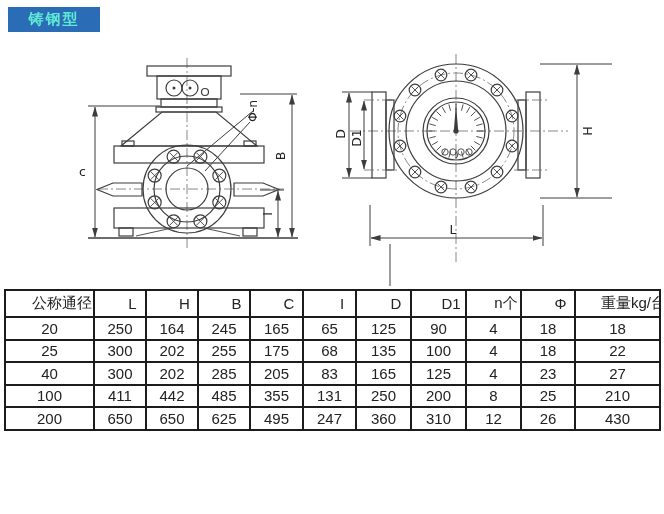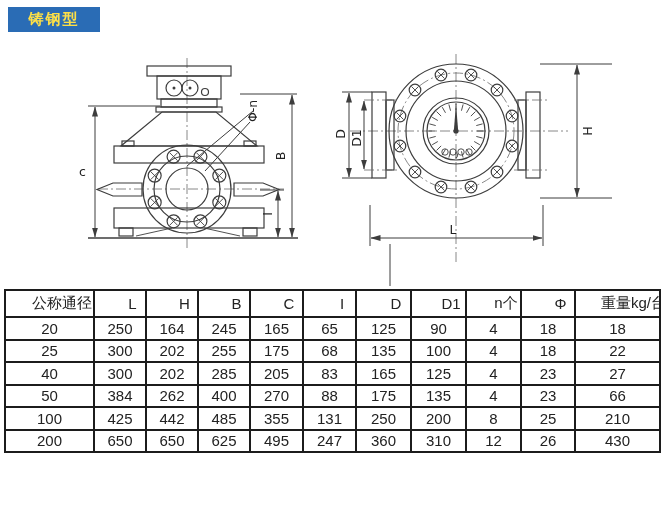--- a/index.html
+++ b/index.html
@@ -1,19 +1,19 @@
 <!DOCTYPE html>
 <html><head>
 <meta charset="utf-8">
 <style>
   html,body{margin:0;padding:0;background:#fff;}
   .page{position:relative;width:664px;height:514px;background:#ffffff;overflow:hidden;
         font-family:"Liberation Sans","DejaVu Sans",sans-serif;}
   .badge{position:absolute;left:8px;top:7px;min-width:56px;padding:3px 18px;
-         background:#2a6cb5;color:#fde047;font-size:15px;font-weight:bold;
+         background:#2a6cb5;color:#5eead4;font-size:15px;font-weight:bold;
          letter-spacing:2px;text-align:center;}
   svg.drawings{position:absolute;left:0;top:0;}
   .ln{fill:none;stroke:#3d3d3d;stroke-width:1.2;}
   .thin{fill:none;stroke:#3d3d3d;stroke-width:0.9;}
   .fillshape{fill:#3d3d3d;stroke:none;}
   .cl{fill:none;stroke:#6a6a6a;stroke-width:0.8;stroke-dasharray:10 3 2 3;}
   .dim{fill:none;stroke:#3d3d3d;stroke-width:1;}
   text.lbl{fill:#222;font-size:12.5px;font-family:"DejaVu Sans","Liberation Sans",sans-serif;}
   table.spec{position:absolute;left:4px;top:289px;width:655px;border-collapse:collapse;
              table-layout:fixed;background:#fff;}
@@ -285,35 +285,22 @@
           <td>285</td>
           <td>205</td>
           <td>83</td>
           <td>165</td>
           <td>125</td>
           <td>4</td>
           <td>23</td>
           <td>27</td>
         </tr>
         <tr>
-          <td>50</td>
-          <td>384</td>
-          <td>262</td>
-          <td>400</td>
-          <td>270</td>
-          <td>88</td>
-          <td>175</td>
-          <td>135</td>
-          <td>4</td>
-          <td>23</td>
-          <td>66</td>
-        </tr>
-        <tr>
           <td>100</td>
-          <td>425</td>
+          <td>411</td>
           <td>442</td>
           <td>485</td>
           <td>355</td>
           <td>131</td>
           <td>250</td>
           <td>200</td>
           <td>8</td>
           <td>25</td>
           <td>210</td>
         </tr>

